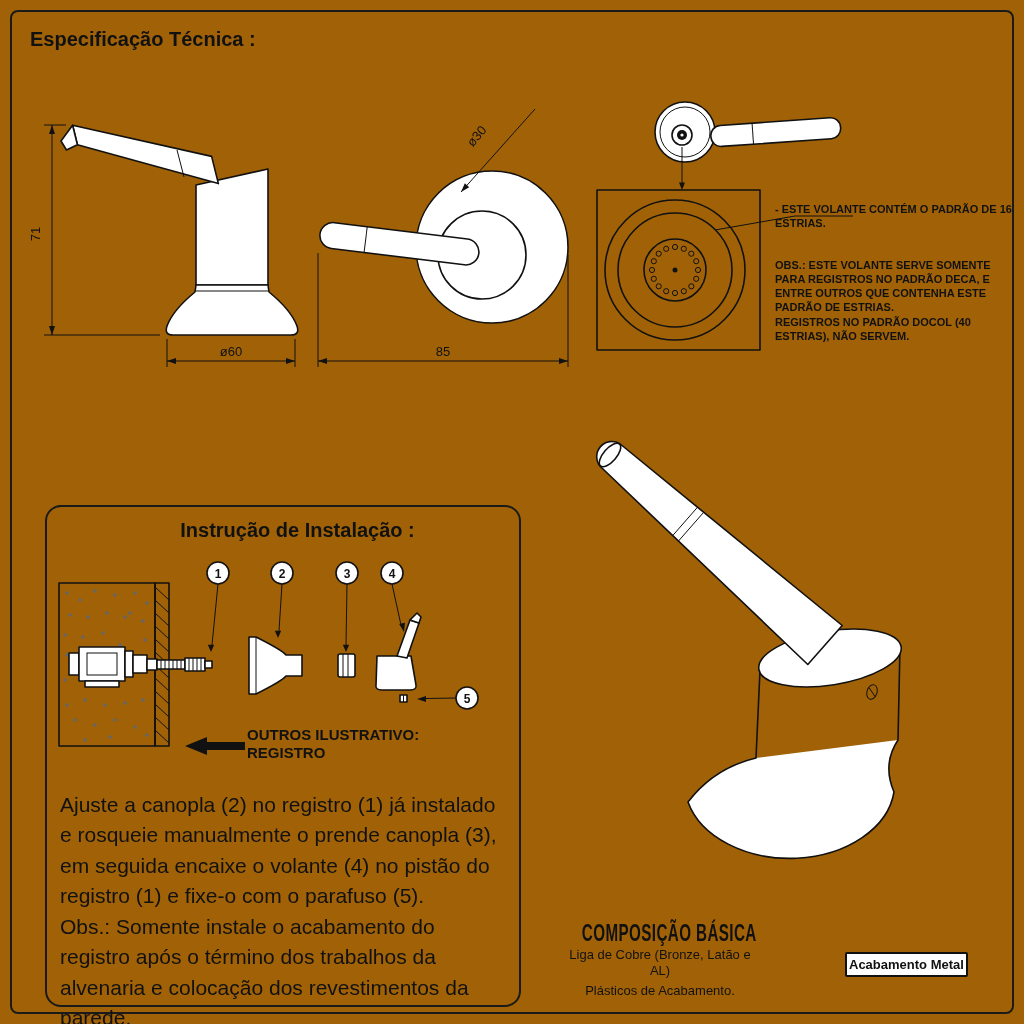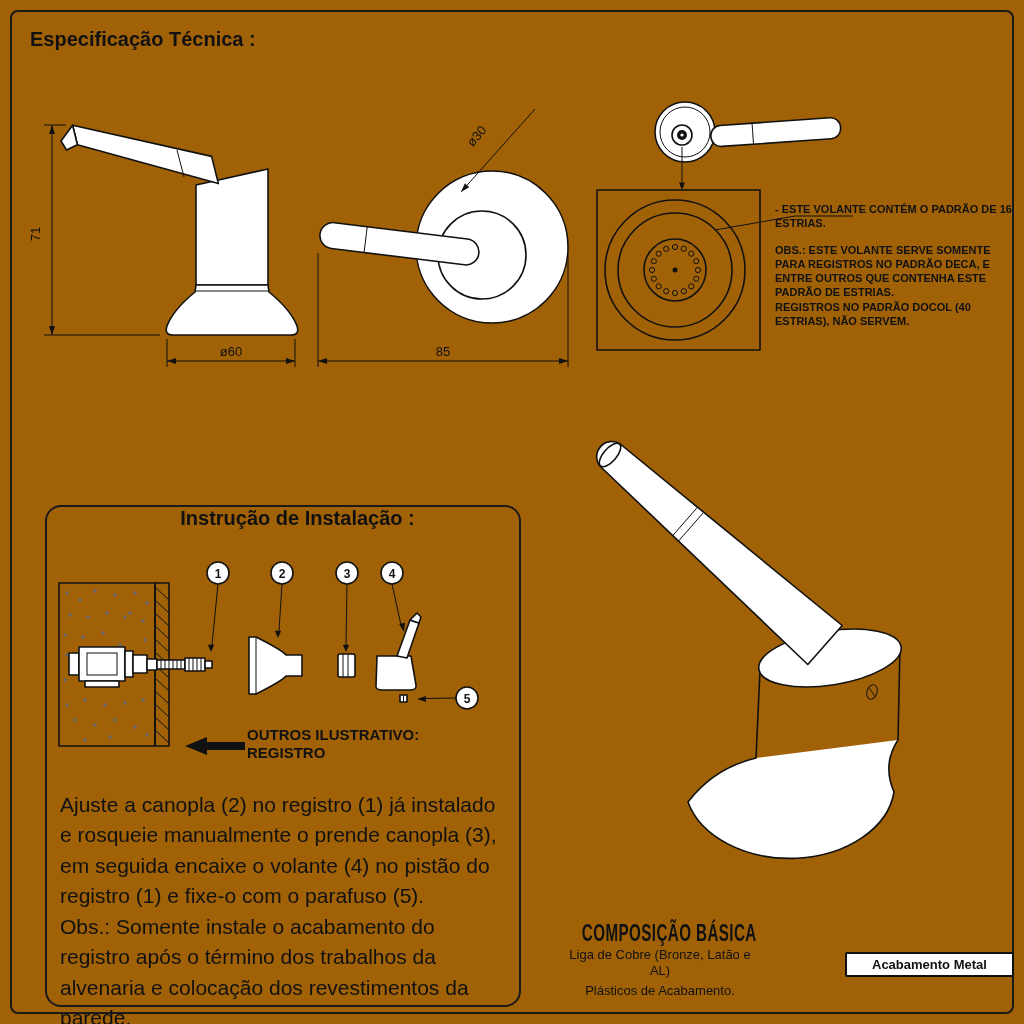--- a/index.html
+++ b/index.html
@@ -13,33 +13,33 @@
   svg .ln{stroke:#111;stroke-width:1.6;fill:none;stroke-linejoin:round;stroke-linecap:round;}
   svg .fw{stroke:#111;stroke-width:1.6;fill:#fff;stroke-linejoin:round;}
   svg .dim{stroke:#111;stroke-width:1;fill:none;}
   svg .thin{stroke:#111;stroke-width:1;fill:none;}
   svg .fb{fill:#111;stroke:none;}
   svg .dot{fill:#666;stroke:none;}
   svg text{font-family:"Liberation Sans",sans-serif;font-size:13px;fill:#111;}
   svg text.co{font-size:12px;font-weight:bold;}
   .notes{width:238px;font-size:11px;font-weight:bold;line-height:1.3;}
   .notes p{margin:0;}
-  .notes p.gap{margin-bottom:12px;}
+  .notes p.gap{margin-bottom:27px;}
   .inst-box{position:absolute;left:45px;top:505px;width:472px;height:498px;
             border:2px solid #1a1a1a;border-radius:16px;}
-  .inst-title{text-align:center;font-size:20px;font-weight:bold;padding-left:29px;}
+  .inst-title{text-align:center;font-size:20px;font-weight:bold;margin-top:12px;padding-left:29px;}
   .arrow-label{position:absolute;left:200px;top:219px;font-size:15px;font-weight:bold;line-height:1.2;}
   .inst-text{position:absolute;left:13px;top:283px;width:448px;font-size:21px;line-height:1.45;}
   .inst-text p{margin:0;}
   .comp{position:absolute;left:560px;top:922px;width:200px;text-align:center;}
   .comp-title{display:inline-block;font-size:19px;font-weight:bold;
               transform:scale(0.8,1.3);transform-origin:center;white-space:nowrap;letter-spacing:0.5px;}
   .comp-sub{font-size:13px;line-height:1.25;margin-top:3px;}
   .badge{position:absolute;left:845px;top:952px;border:2px solid #111;border-radius:2px;
-         padding:3px 25px;font-size:13px;font-weight:bold;background:#fff;}
+         padding:3px 2px;font-size:13px;font-weight:bold;background:#fff;}
 </style>
 </head>
 <body>
 
 <div id="page">
   <div class="frame"></div>
 
   <h1 class="sec abs" style="left:30px;top:28px;">Especificação Técnica :</h1>
 
   <svg class="abs" style="left:30px;top:95px;" width="550" height="290" viewBox="0 0 550 290">

